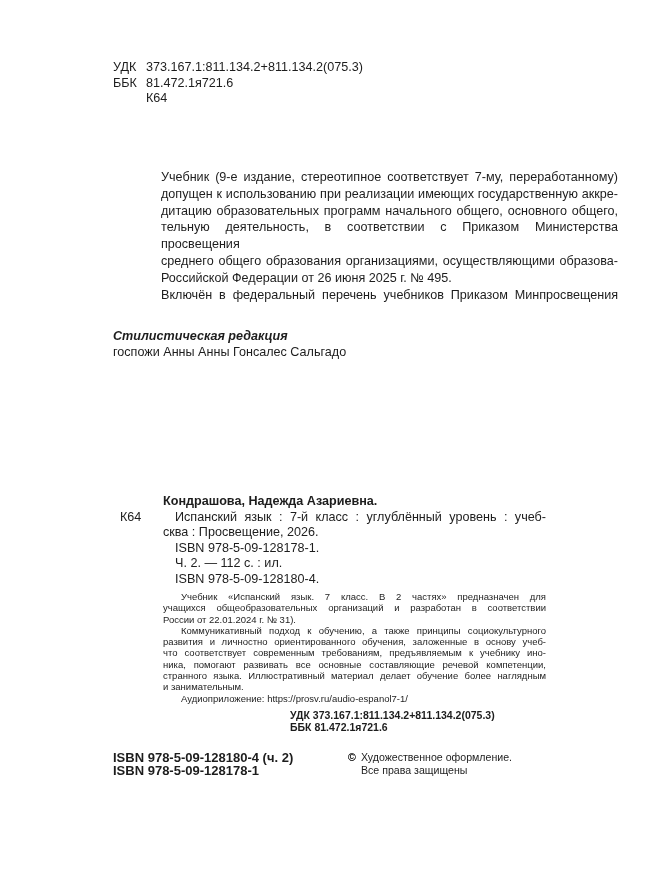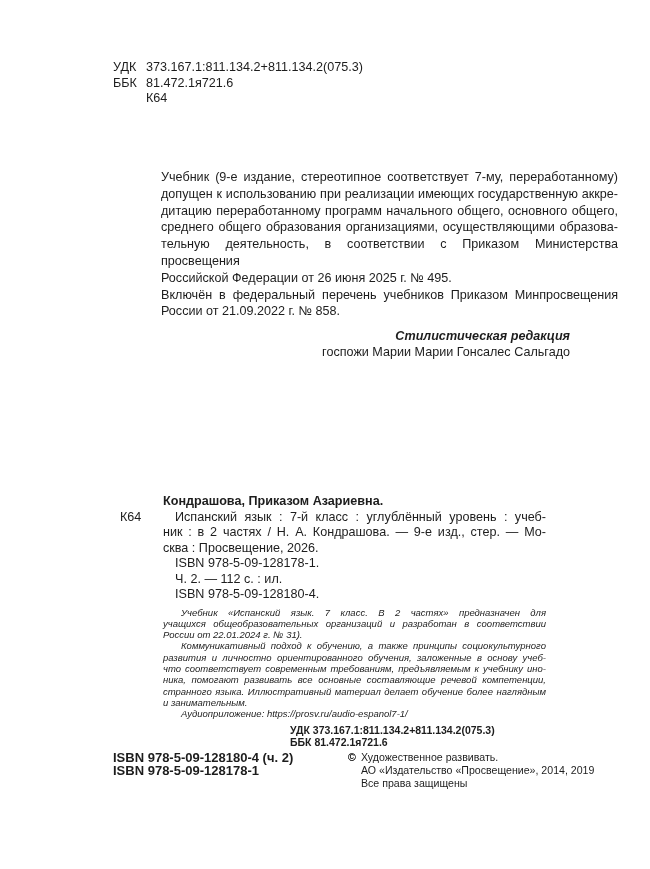--- a/index.html
+++ b/index.html
@@ -10,32 +10,32 @@
   .abs { position: absolute; }
   .udk-top { left: 113px; top: 60px; font-size: 12.6px; line-height: 15.5px; }
   .udk-top .row { white-space: nowrap; }
   .udk-top .lbl { display: inline-block; width: 33px; }
   .udk-top .ind { padding-left: 33px; }
 
   .approval { left: 113px; top: 169px; width: 457px; font-size: 12.6px; line-height: 16.8px; margin-left: 48px; }
   .approval p { margin: 0; text-align: justify; text-align-last: left; }
   .approval .jl { text-align-last: justify; }
 
-  .editorial { left: 113px; width: 457px; top: 328px; text-align: right; font-size: 12.6px; line-height: 16px; }
+  .editorial { left: 113px; width: 457px; top: 328px; text-align: left; font-size: 12.6px; line-height: 16px; }
   .editorial .ttl { font-weight: bold; font-style: italic; }
 
   .card { left: 120px; top: 494px; width: 426px; font-size: 12.6px; line-height: 15.5px; }
   .card .author { font-weight: bold; padding-left: 43px; }
   .card .body { position: relative; padding-left: 43px; }
   .card .k64 { position: absolute; left: 0; top: 0; }
   .card .jt { text-align: justify; text-align-last: justify; }
   .card .ind1 { text-indent: 12px; }
   .card .ind2 { padding-left: 12px; }
   .card .annot { font-size: 9.5px; line-height: 11.3px; margin-top: 4px; }
-  .card .annot p { margin: 0; text-align: justify; font-style: italic; }
+  .card .annot p { margin: 0; text-align: justify; }
   .card .annot p.ti { text-indent: 18px; }
   .card .annot p.last { text-align-last: left; }
   .card .annot p.fj { text-align-last: justify; }
   .card .indexes { font-weight: bold; font-size: 10.5px; line-height: 12px; padding-left: 170px; margin-top: 5px; }
 
   .isbns { left: 113px; top: 751px; font-weight: bold; font-size: 13px; line-height: 13px; }
   .copyright { left: 348px; top: 751px; font-size: 10.6px; line-height: 13px; }
   .copyright .row { white-space: nowrap; position: relative; padding-left: 13px; }
   .copyright .sym { position: absolute; left: 0; top: 0; }
 </style>
@@ -44,39 +44,37 @@
 
 <div class="abs udk-top">
   <div class="row"><span class="lbl">УДК</span><span>373.167.1:811.134.2+811.134.2(075.3)</span></div>
   <div class="row"><span class="lbl">ББК</span><span>81.472.1я721.6</span></div>
   <div class="row ind">К64</div>
 </div>
 
 <div class="abs approval">
   <p class="jl">Учебник (9-е издание, стереотипное соответствует 7-му, переработанному)</p>
   <p class="jl">допущен к использованию при реализации имеющих государственную аккре-</p>
-  <p class="jl">дитацию переработанному программ начального общего, основного общего,</p>
+  <p class="jl">дитацию образовательных программ начального общего, основного общего,</p>
+  <p class="jl">тельную деятельность, в соответствии с Приказом Министерства просвещения</p>
   <p class="jl">среднего общего образования организациями, осуществляющими образова-</p>
-  <p class="jl">тельную деятельность, в соответствии с Приказом Министерства просвещения</p>
   <p>Российской Федерации от 26 июня 2025 г. № 495.</p>
   <p class="jl">Включён в федеральный перечень учебников Приказом Минпросвещения</p>
-  <p>России от 21.09.2022 г. № 858.</p>
 </div>
 
 <div class="abs editorial">
   <div class="ttl">Стилистическая редакция</div>
-  <div>госпожи Марии Марии Гонсалес Сальгадо</div>
+  <div>госпожи Анны Анны Гонсалес Сальгадо</div>
 </div>
 
 <div class="abs card">
-  <div class="author">Кондрашова, Приказом Азариевна.</div>
+  <div class="author">Кондрашова, Надежда Азариевна.</div>
   <div class="body">
     <span class="k64">К64</span>
     <div class="jt ind1">Испанский язык : 7-й класс : углублённый уровень : учеб-</div>
-    <div class="jt">ник : в 2 частях / Н. А. Кондрашова. — 9-е изд., стер. — Мо-</div>
     <div>сква : Просвещение, 2026.</div>
     <div class="ind2">ISBN 978-5-09-128178-1.</div>
     <div class="ind2">Ч. 2. — 112 с. : ил.</div>
     <div class="ind2">ISBN 978-5-09-128180-4.</div>
     <div class="annot">
       <p class="ti fj">Учебник «Испанский язык. 7 класс. В 2 частях» предназначен для</p>
       <p class="fj">учащихся общеобразовательных организаций и разработан в соответствии</p>
       <p class="last">России от 22.01.2024 г. № 31).</p>
       <p class="ti fj">Коммуникативный подход к обучению, а также принципы социокультурного</p>
       <p class="fj">развития и личностно ориентированного обучения, заложенные в основу учеб-</p>
@@ -93,16 +91,15 @@
   </div>
 </div>
 
 <div class="abs isbns">
   <div>ISBN 978-5-09-128180-4 (ч. 2)</div>
   <div>ISBN 978-5-09-128178-1</div>
 </div>
 
 <div class="abs copyright">
   <div class="row"><span class="sym">©</span></div>
-  <div class="row"><span class="sym">©</span><span>Художественное развивать.</span></div>
-  <div class="row">АО «Издательство «Просвещение», 2014, 2019</div>
+  <div class="row"><span class="sym">©</span><span>Художественное оформление.</span></div>
   <div class="row">Все права защищены</div>
 </div>
 
 </body></html>

